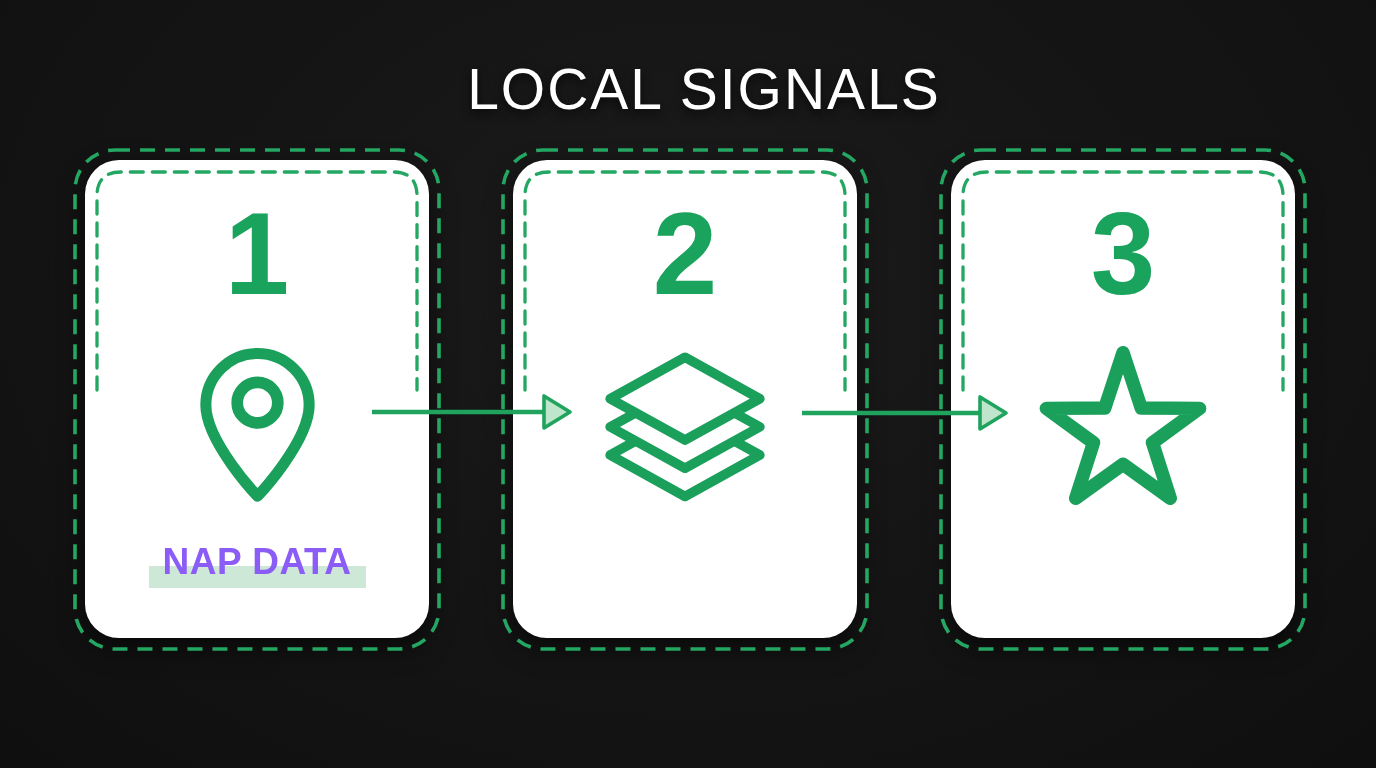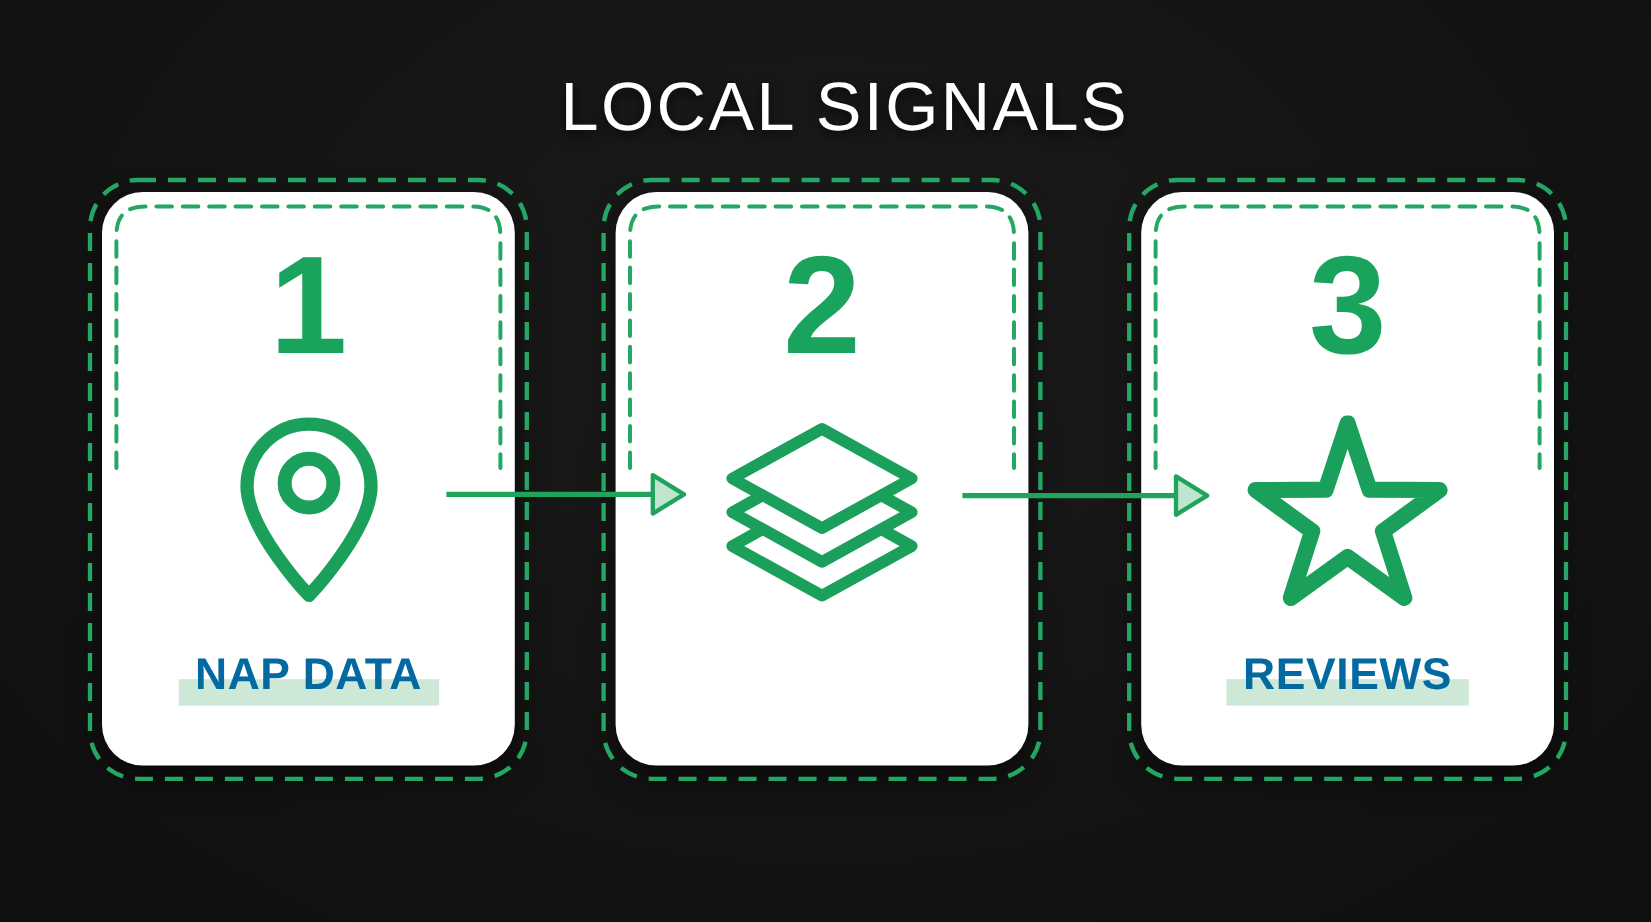--- a/index.html
+++ b/index.html
@@ -46,21 +46,21 @@
   }
   .label-box{
     position:relative;display:inline-block;
   }
   .hl{
     position:absolute;left:-14px;right:-14px;top:25px;height:22px;
     background:#cde8d6;z-index:0;
   }
   .label-text{
     position:relative;z-index:1;
-    color:#0369a1;
+    color:#8b5cf6;
     font-size:37px;font-weight:800;letter-spacing:0.5px;
     white-space:nowrap;
   }
   
   .overlay{
     position:absolute;inset:0;width:1376px;height:768px;
     pointer-events:none;z-index:30;
   }
   .overlay .outer-dash{fill:none;stroke:#23a762;stroke-width:3.6;stroke-dasharray:15 10;}
   .overlay .inner-dash{fill:none;stroke:#23a762;stroke-width:3.3;stroke-dasharray:13 9;stroke-linecap:round;}
@@ -105,26 +105,20 @@
     </div>
   </div>
 
   <div class="card c3">
     <div class="num">3</div>
     <div class="icon-wrap">
       <svg class="icon" width="168" height="161" viewBox="0 0 100 96" aria-hidden="true">
         <path class="stroke" stroke-width="8" d="M50 4 L60.9 37 L95.7 37.2 L67.6 57.7 L78.2 90.8 L50 70.5 L21.8 90.8 L32.4 57.7 L4.3 37.2 L39.1 37 Z"></path>
       </svg>
     </div>
-    <div class="label-wrap">
-      <span class="label-box">
-        <span class="hl"></span>
-        <span class="label-text">REVIEWS</span>
-      </span>
-    </div>
   </div>
 
   <svg class="overlay" viewBox="0 0 1376 768" aria-hidden="true">
 
     <rect class="outer-dash" x="75" y="150" width="364" height="499" rx="40"></rect>
     <rect class="outer-dash" x="503" y="150" width="364" height="499" rx="40"></rect>
     <rect class="outer-dash" x="941" y="150" width="364" height="499" rx="40"></rect>
 
     <path class="inner-dash" d="M97 390 V196 Q97 172 121 172 H393 Q417 172 417 196 V390"></path>
     <path class="inner-dash" d="M525 390 V196 Q525 172 549 172 H821 Q845 172 845 196 V390"></path>

